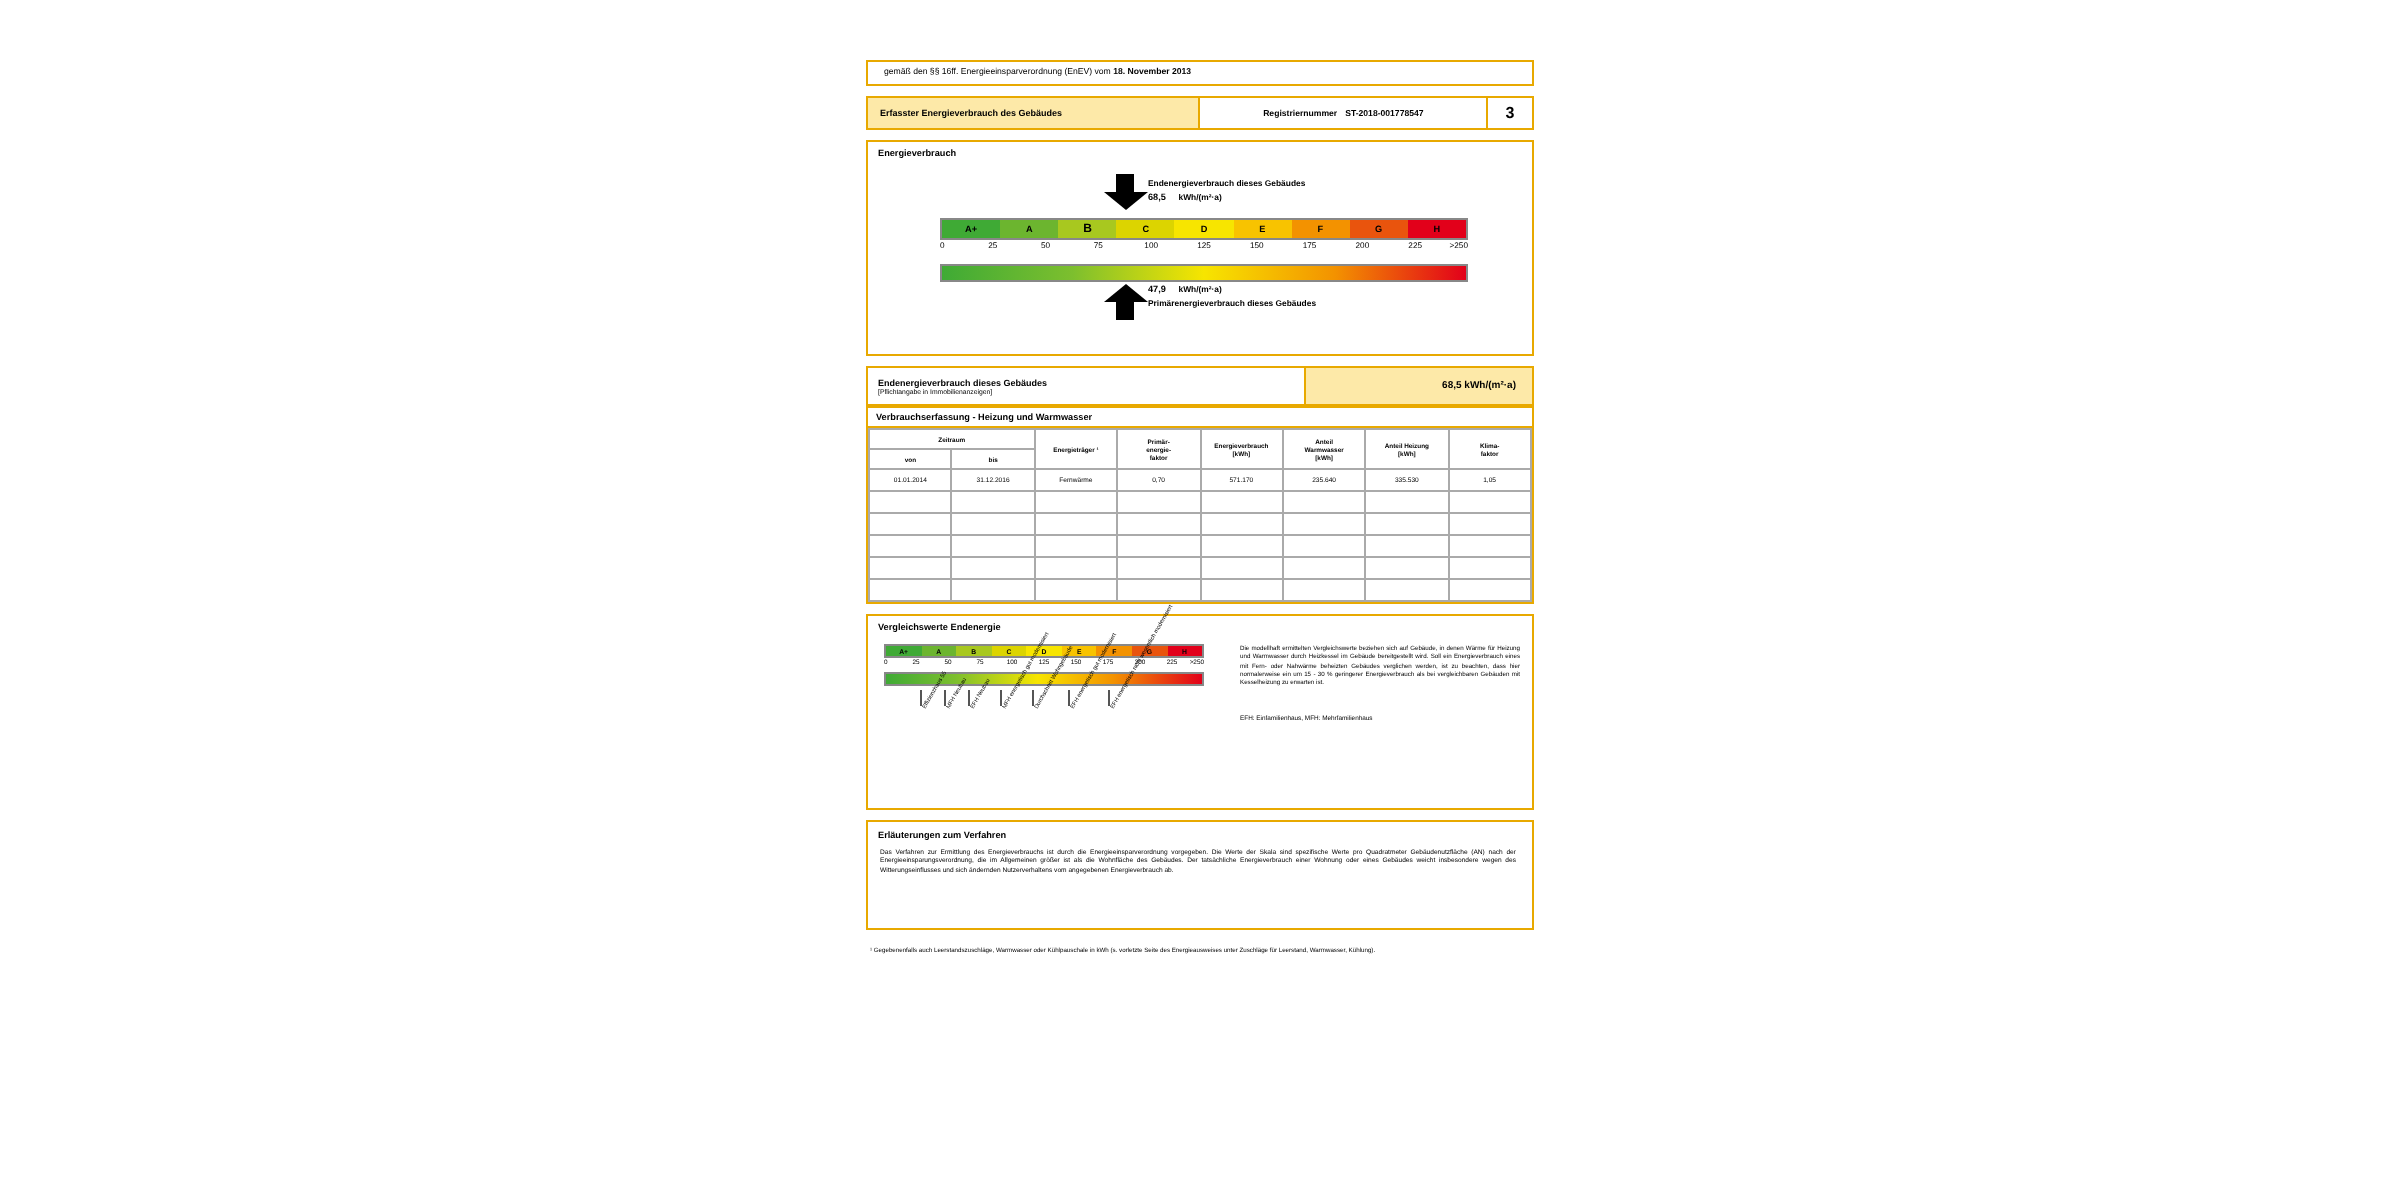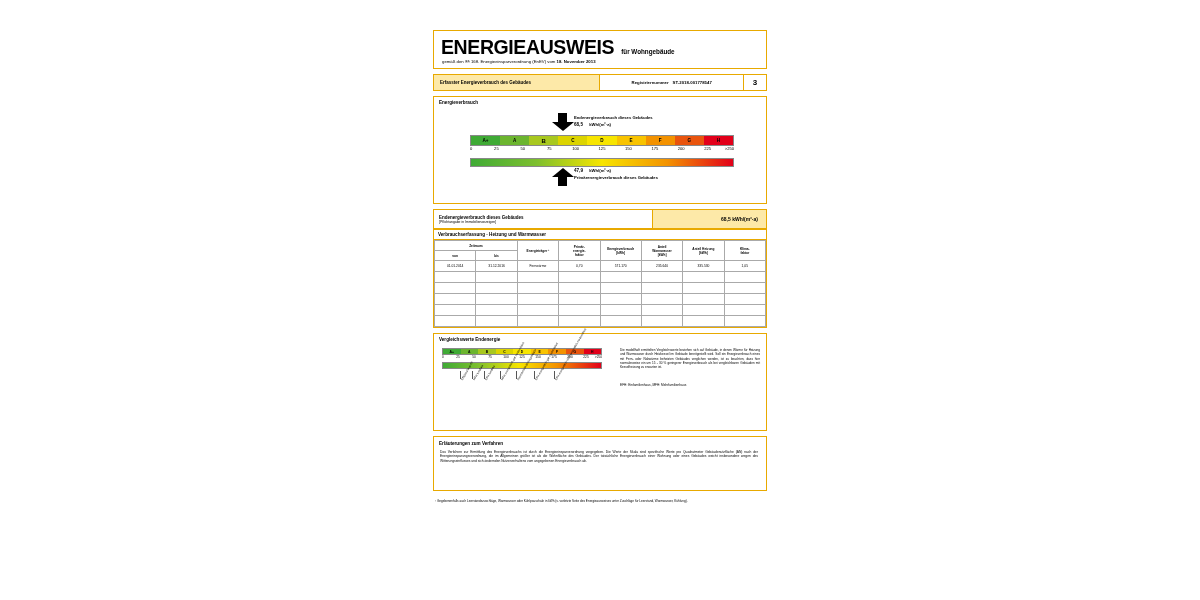--- a/index.html
+++ b/index.html
@@ -177,24 +177,20 @@
   .footnote{
     font-size:3.1px;line-height:4px;padding:3px 6px 0 2px;text-align:left;
   }
 </style>
 </head>
 <body>
 
 <div class="page">
 
   <div class="box header">
-    <div class="header-inner">
-      <div class="title">ENERGIEAUSWEIS</div>
-      <div class="subtitle">für Wohngebäude</div>
-    </div>
     <div class="legalline">
       <span>gemäß den §§ 16ff. Energieeinsparverordnung (EnEV) vom</span>
       <b>18. November 2013</b>
     </div>
   </div>
 
   <div class="regbar">
     <div class="left">Erfasster Energieverbrauch des Gebäudes</div>
     <div class="mid">
       <span class="label">Registriernummer</span>

